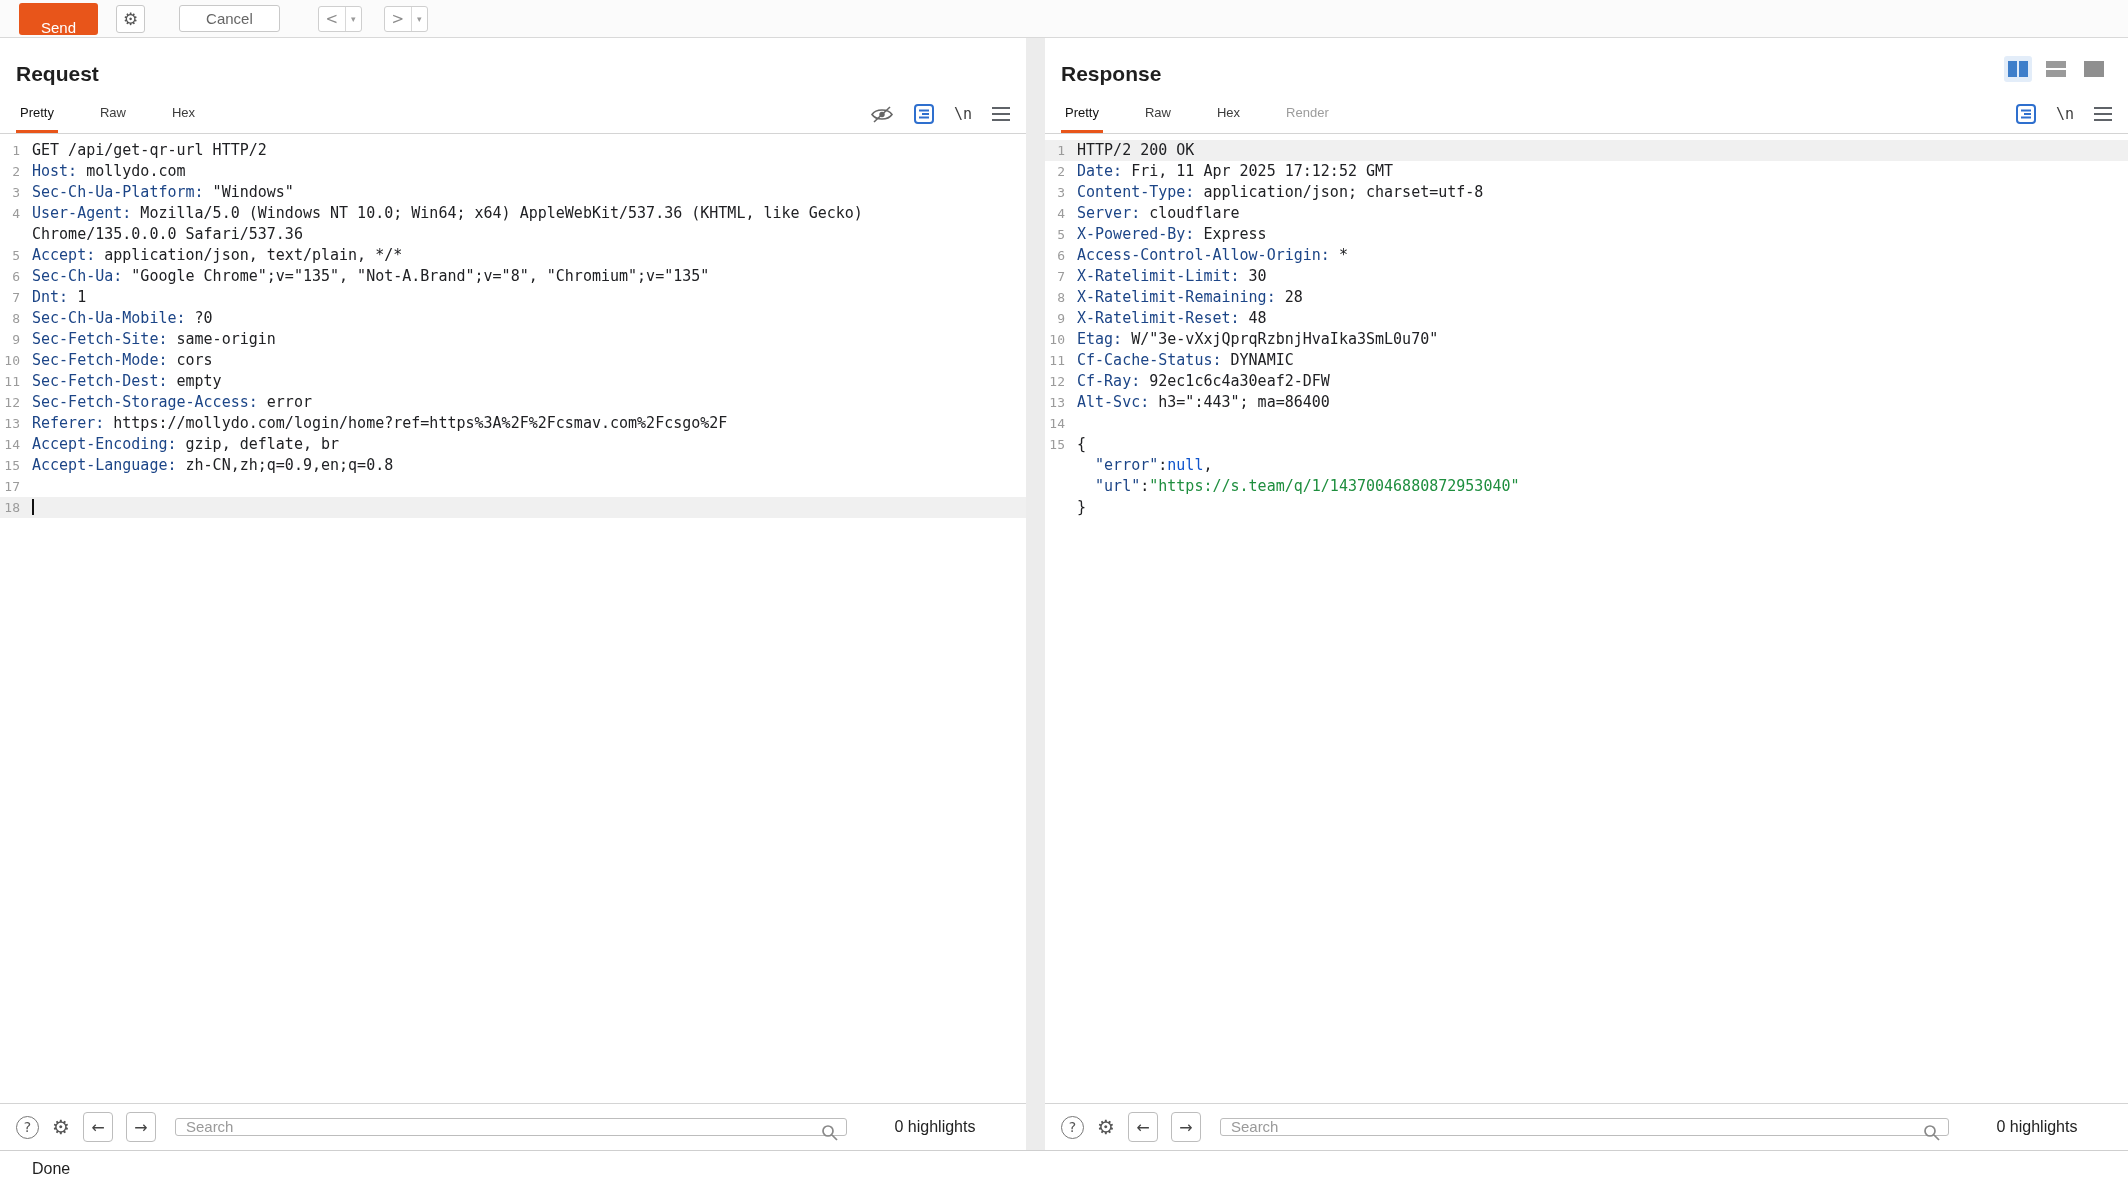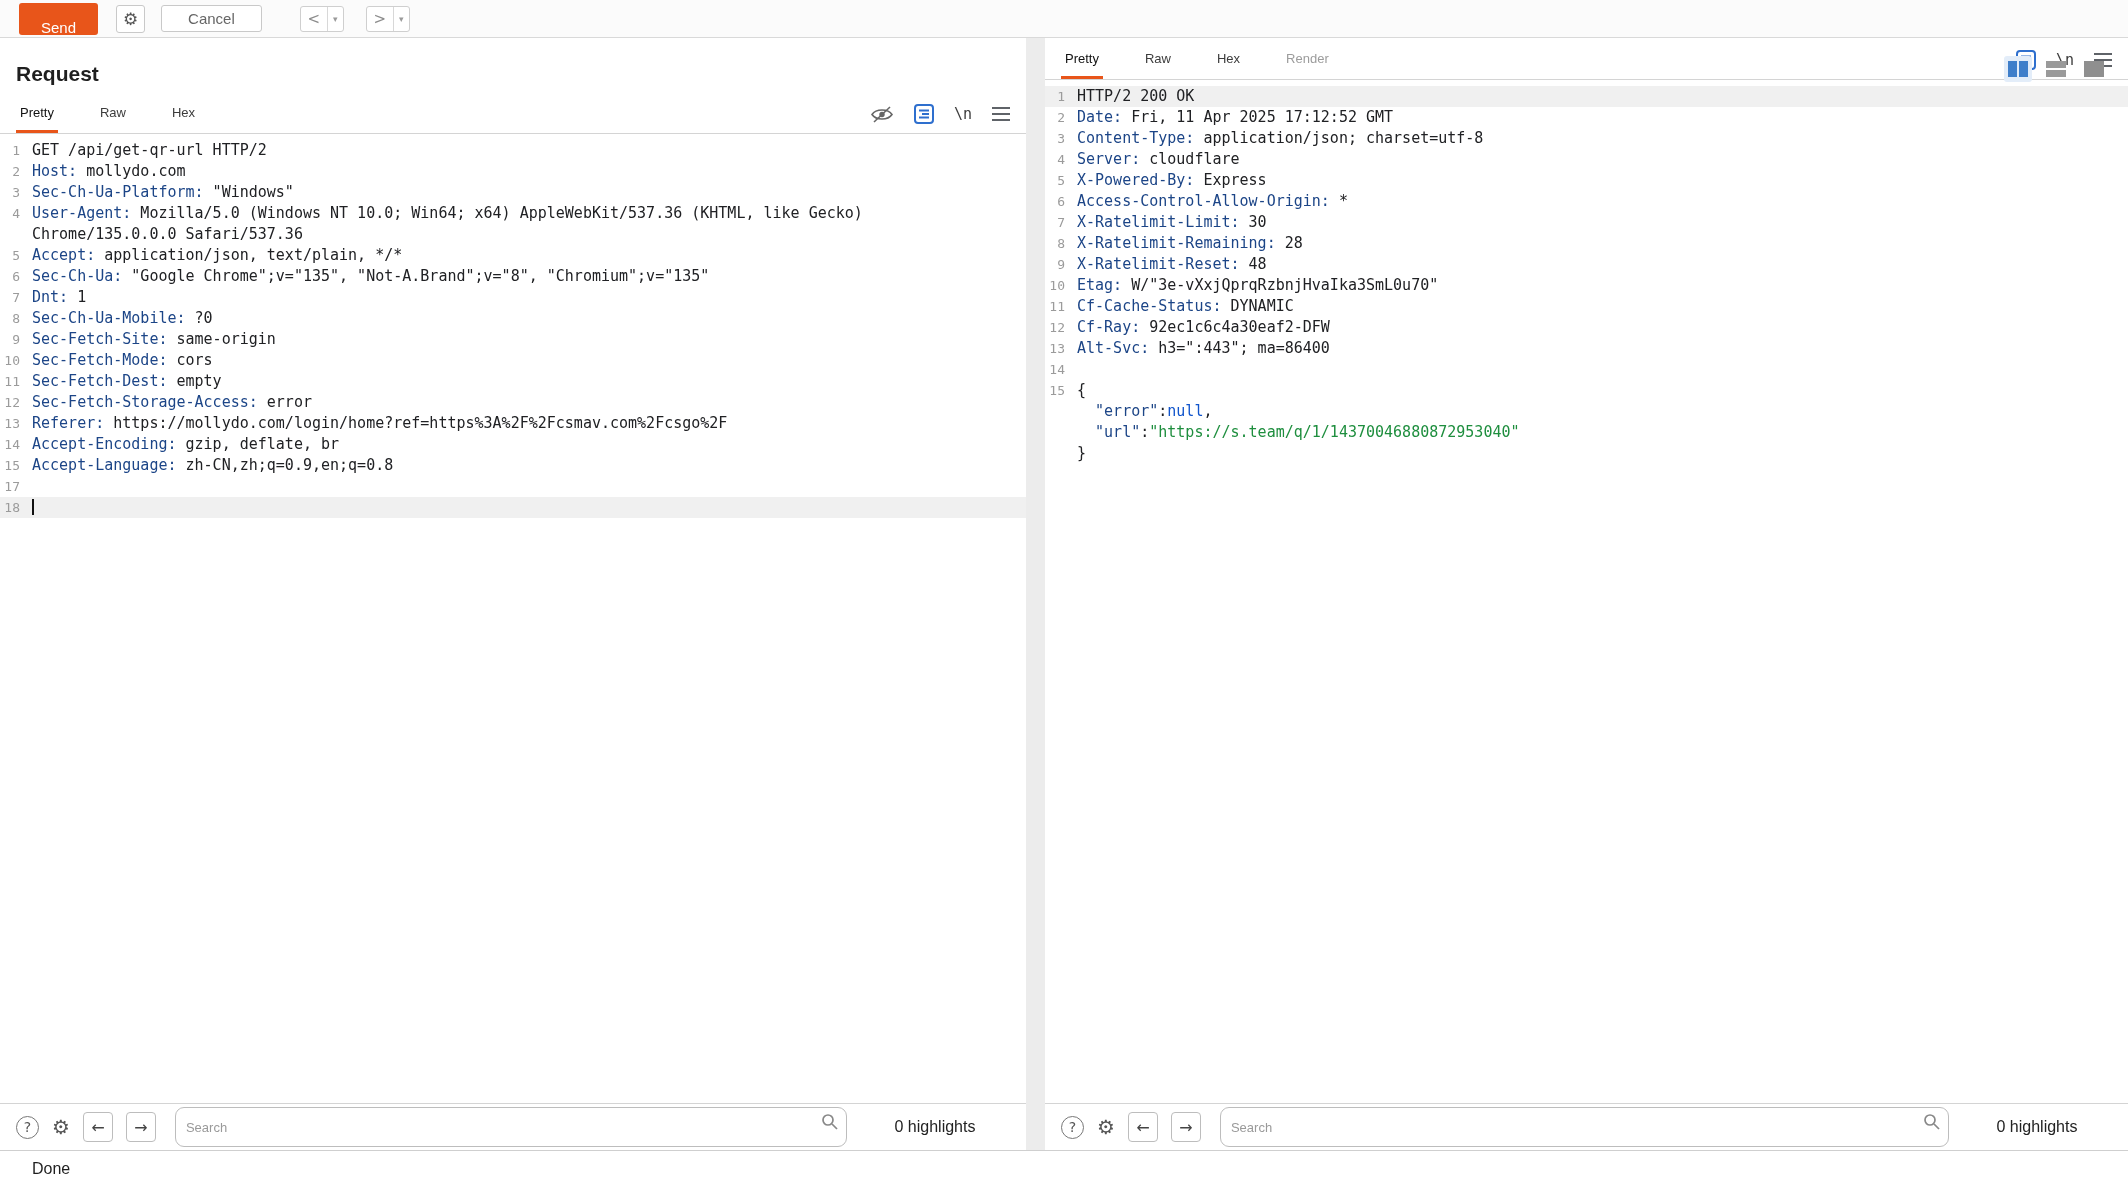--- a/index.html
+++ b/index.html
@@ -10,21 +10,21 @@
   
   .toolbar { height:38px; display:flex; align-items:center; background:#fbfbfb;
              border-bottom:1px solid #d9d9d9; padding-left:19px; }
   .btn-send { background:#e8551a; color:#fff; font-weight:normal; font-size:15px;
               border:none; border-radius:3px; height:27px; padding:16px 22px; cursor:pointer;
               font-family:"Liberation Sans",sans-serif; }
   .btn-icon { width:29px; height:28px; background:#fff; border:1px solid #c9c9c9; border-radius:3px;
               margin-left:18px; display:flex; align-items:center; justify-content:center;
               color:#555; font-size:17px; cursor:pointer; }
   .btn-cancel { height:27px; padding:0 26px; background:#fff; border:1px solid #c9c9c9;
-                border-radius:3px; color:#666; font-size:15px; margin-left:16px; cursor:pointer;
+                border-radius:3px; color:#666; font-size:15px; margin-left:34px; cursor:pointer;
                 font-family:"Liberation Sans",sans-serif; }
   .split { display:flex; margin-left:38px; border:1px solid #cfcfcf; border-radius:3px;
            height:26px; overflow:hidden; background:#fff; cursor:pointer; }
   .split + .split { margin-left:22px; }
   .split .main { width:26px; display:flex; align-items:center; justify-content:center;
                  color:#8c8c8c; font-size:15px; }
   .split .dd { width:16px; border-left:1px solid #d8d8d8; display:flex; align-items:center;
                justify-content:center; color:#9a9a9a; font-size:9px; }
 
   
@@ -71,22 +71,22 @@
   .searchbar { height:47px; border-top:1px solid #d4d4d4; display:flex; align-items:center;
                padding:0 16px; gap:13px; }
   .sb-help { width:23px; height:23px; border:1.5px solid #777; border-radius:50%; color:#555;
              display:flex; align-items:center; justify-content:center; font-size:14px;
              background:#fff; cursor:pointer; }
   .sb-gear { background:none; border:none; font-size:20px; color:#555; cursor:pointer; }
   .nav-btn { width:30px; height:30px; border:1px solid #bdbdbd; border-radius:4px; background:#fff;
              display:flex; align-items:center; justify-content:center; font-size:16px; color:#444;
              cursor:pointer; }
   .search-wrap { flex:1; position:relative; margin-left:6px; }
-  .search-input { width:100%; height:40px; border:1px solid #bdbdbd; border-radius:9px;
-                  padding:0 36px 0 10px; font-size:13px; color:#333;
+  .search-input { width:100%; height:18px; border:1px solid #bdbdbd; border-radius:3px;
+                  padding:0 36px 0 10px; font-size:15px; color:#333;
                   font-family:"Liberation Sans",sans-serif; }
   .search-input::placeholder { color:#9a9a9a; }
   .mag { position:absolute; right:9px; top:6px; }
   .hl-count { font-size:16px; color:#222; width:150px; text-align:center; white-space:nowrap; }
 
   
   .statusbar { height:36px; display:flex; align-items:center; padding-left:32px; font-size:16px;
                background:#fff; color:#1f1f1f; }
 </style>
 </head>
@@ -253,20 +253,21 @@
           <rect x="1" y="10" width="20" height="7" fill="#9a9a9a"></rect>
         </svg>
       </button>
       <button class="layout-btn tab-icon-btn">
         <svg width="22" height="18" viewBox="0 0 22 18">
           <rect x="1" y="1" width="20" height="16" fill="#8f8f8f"></rect>
         </svg>
       </button>
     </div>
 
+    <h2 class="panel-title">Response</h2>
 
     <div class="tabbar">
       <div class="tab sel">Pretty</div>
       <div class="tab">Raw</div>
       <div class="tab">Hex</div>
       <div class="tab disabled">Render</div>
 
       <div class="tab-icons">
         <button class="tab-icon-btn">
           <svg width="20" height="20" viewBox="0 0 20 20">

